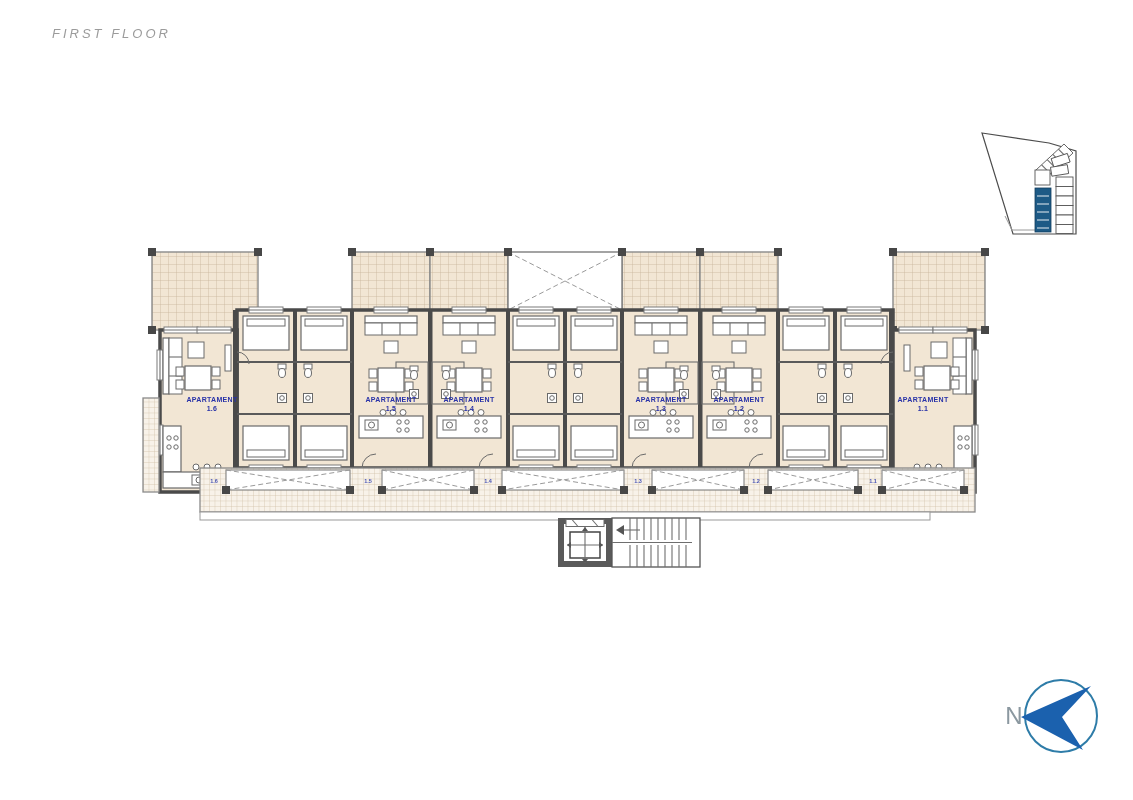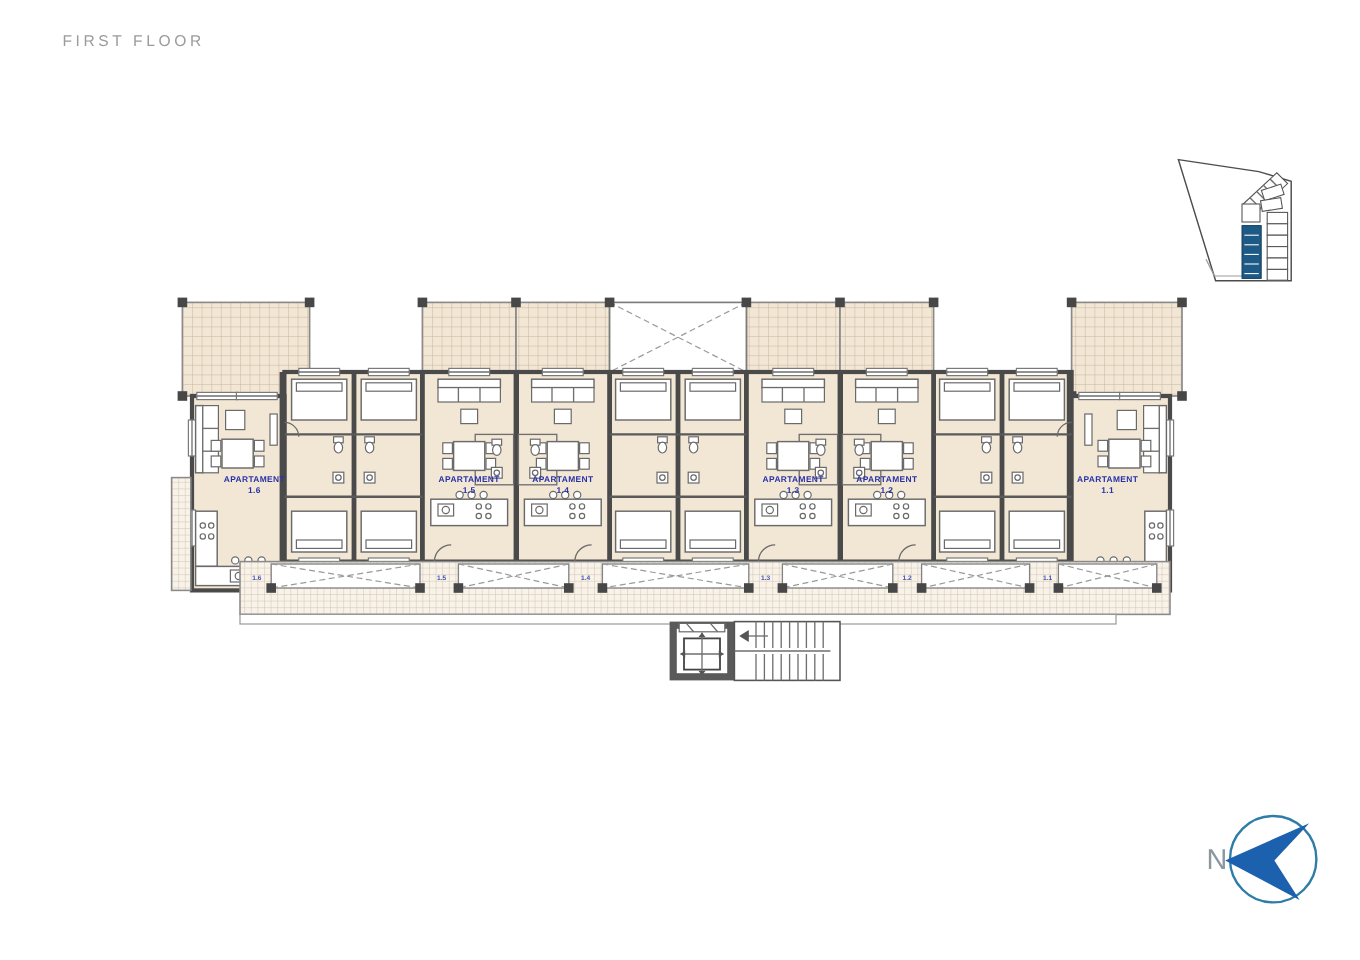--- a/index.html
+++ b/index.html
@@ -1,19 +1,19 @@
 <!DOCTYPE html>
 <html style="--title_gray: #9b9b9b; --room_fill: #f2e6d4; --wall: #4a4a4a; --partition: #5a5a5a; --hatch_line: #c9b49a; --walkway_hatch_line: #cdbda6; --furniture_stroke: #6a6a6a; --apartment_label: #2832a8; --walkway_label: #4a55b5; --site_highlight: #1d5a86; --north_arrow: #1b61ae; --north_circle: #2e7ca8; --north_letter: #8b98a0;"><head>
 <meta charset="utf-8">
 <style>
   html,body{margin:0;padding:0;background:#ffffff;width:1133px;height:800px;overflow:hidden;
     font-family:"Liberation Sans",sans-serif;}
   .stage{position:relative;width:1133px;height:800px;background:#fff;}
   .plan-title{position:absolute;left:52px;top:26px;font-size:13px;letter-spacing:3px;
-    color:var(--title_gray,#9b9b9b);}
+    color:var(--title_gray,#9b9b9b);font-style:italic;}
   svg{position:absolute;left:0;top:0;}
   .pat-fill{fill:var(--room_fill,#f2e6d4);}
   .pat-line{stroke:var(--hatch_line,#c9b49a);stroke-width:.8;fill:none;}
   .patw-fill{fill:#f8f2e9;}
   .patw-line{stroke:var(--walkway_hatch_line,#cdbda6);stroke-width:.7;fill:none;}
   .room{fill:var(--room_fill,#f2e6d4);stroke:var(--wall,#4a4a4a);stroke-width:3.5;}
   .terr{fill:url(#hatchT);stroke:#8a8a8a;stroke-width:1.4;}
   .voidx{fill:#ffffff;stroke:#7d7d7d;stroke-width:1.4;}
   .xline{stroke:#9a9a9a;stroke-width:1;stroke-dasharray:5 3;fill:none;}
   .wallf{fill:var(--wall,#4a4a4a);}

